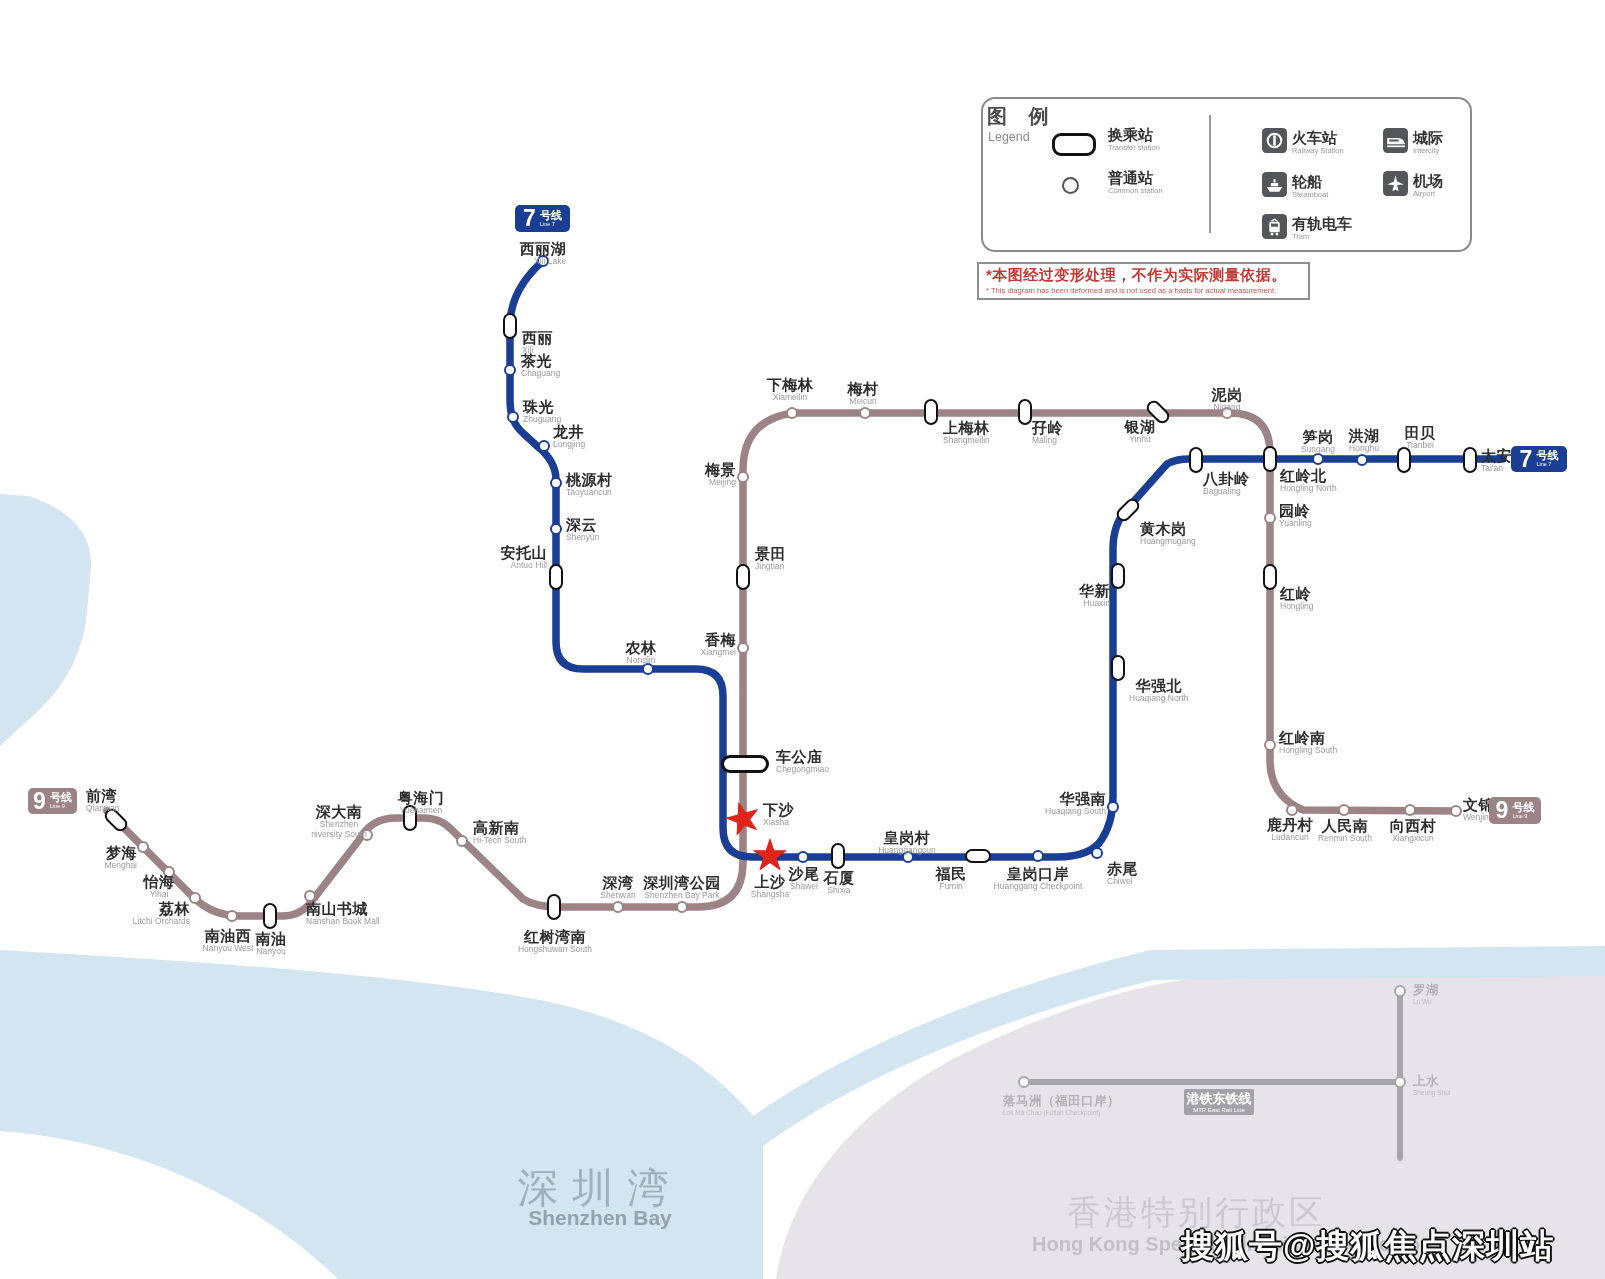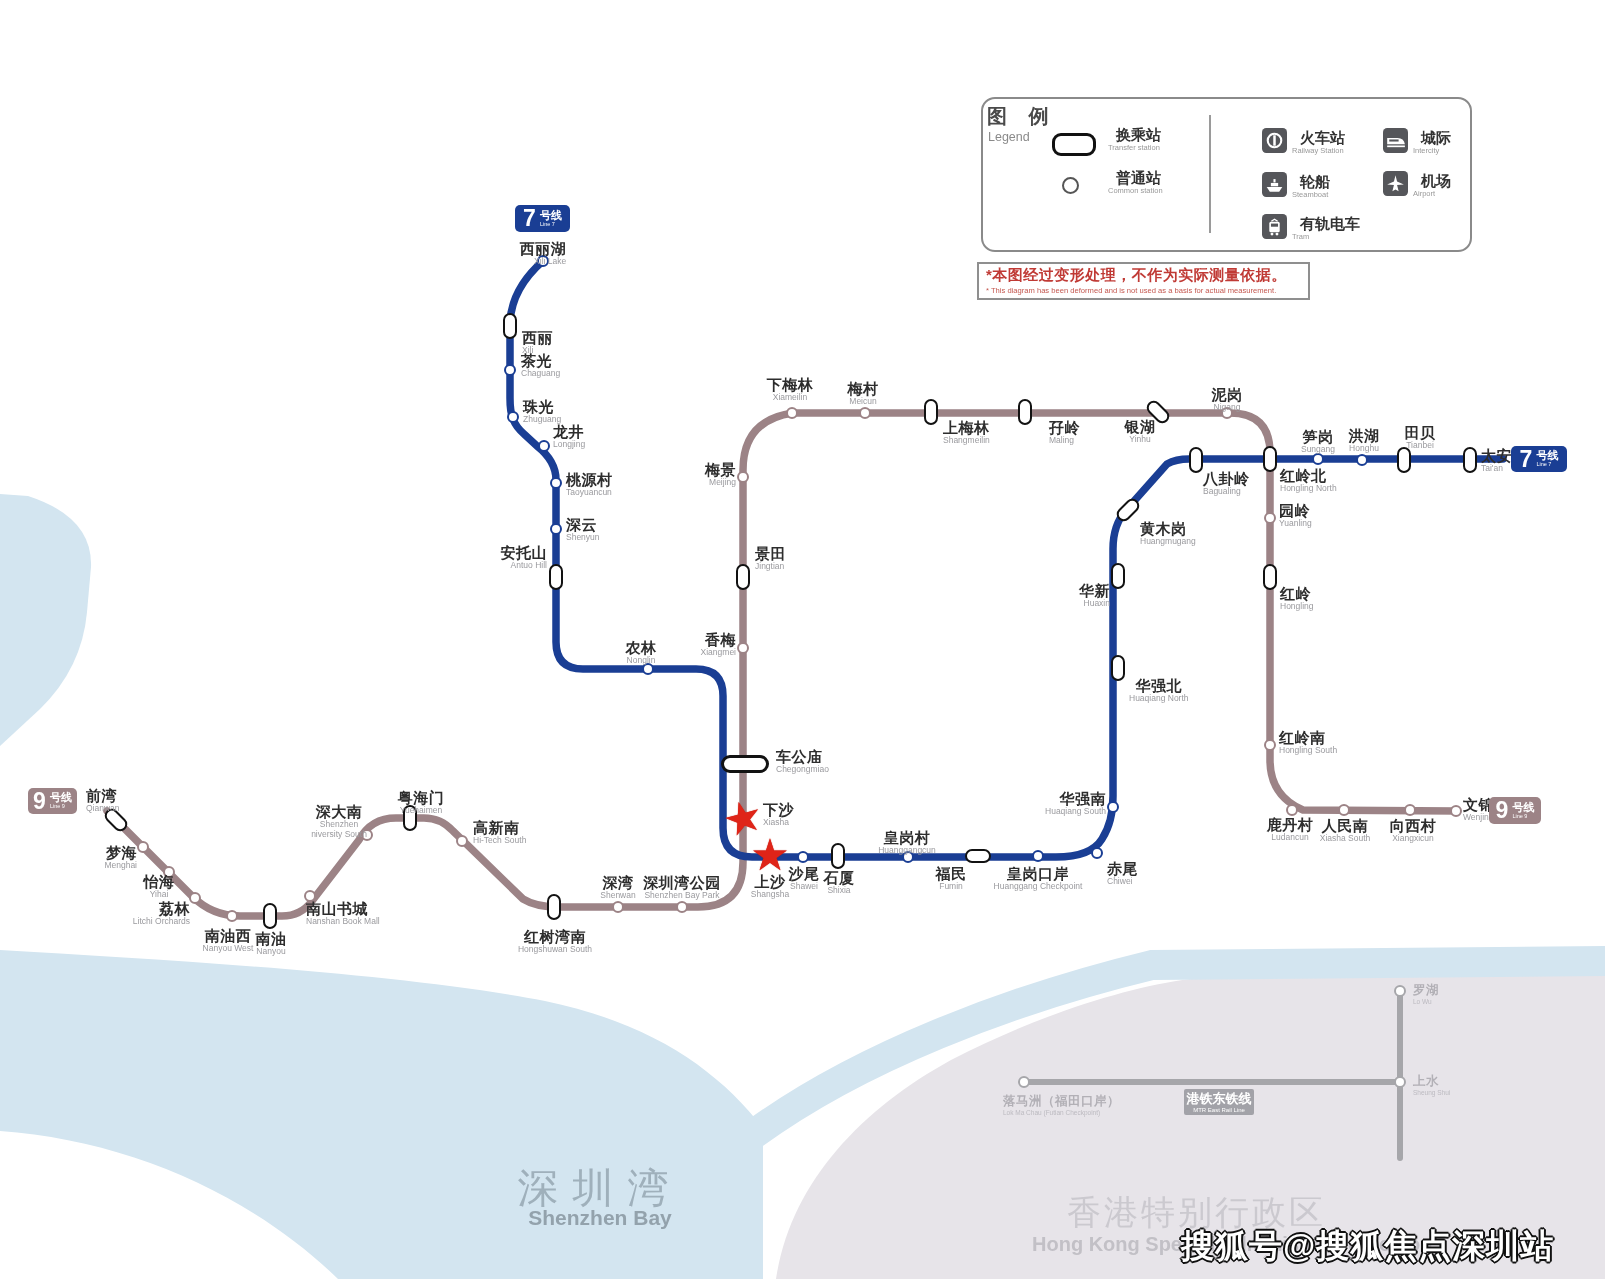--- a/index.html
+++ b/index.html
@@ -34,21 +34,21 @@
   .badge.mtrbadge .bzh{font-size:13px;}
   .badge.mtrbadge .ben{font-size:6px;margin-top:2px;}
   
   #legendBox{position:absolute;left:981px;top:97px;width:491px;height:155px;border:2.5px solid #8a8a8a;
              border-radius:14px;background:#fff;box-sizing:border-box;}
   #legendTitleZh{position:absolute;left:987px;top:103px;font-size:20px;letter-spacing:8px;color:#4a4a4a;font-weight:600;}
   #legendTitleEn{position:absolute;left:988px;top:130px;font-size:12.5px;color:#8a8a8a;}
   .lg-pill{position:absolute;left:1052px;top:133px;width:38px;height:17px;border:3px solid #111;border-radius:9px;background:#fff;}
   .lg-dot{position:absolute;left:1062px;top:177px;width:13px;height:13px;border:2.6px solid #555;border-radius:50%;background:#fff;}
   .lg-entry{position:absolute;line-height:1;}
-  .lg-entry .zh{font-size:15px;font-weight:600;color:#333;margin-left:8px;}
+  .lg-entry .zh{font-size:15px;font-weight:600;color:#333;}
   .lg-entry .en{font-size:7.5px;color:#999;margin-top:2px;}
   #legendDivider{position:absolute;left:1209px;top:115px;width:1.6px;height:118px;background:#9a9a9a;}
   .lg-icon{position:absolute;width:25px;height:25px;}
   
   #disclaimer{position:absolute;left:977px;top:262px;width:333px;height:38px;border:2px solid #8f8f8f;
               background:#fff;box-sizing:border-box;padding:2px 7px;}
   #disclaimer .zh{font-size:15px;font-weight:bold;color:#c03a35;letter-spacing:.5px;}
   #disclaimer .en{font-size:7.6px;color:#c4574f;margin-top:1px;}
   
   #bayZh{position:absolute;left:600px;top:1161px;transform:translateX(-50%);font-size:41px;letter-spacing:14px;
@@ -307,21 +307,21 @@
       <div class="slabel center" style="left: 863px; top: 381px;">
         <div class="zh">梅村</div>
         <div class="en">Meicun</div>
       </div>
       <div class="marker m-pill-v" style="left: 931px; top: 412px;"></div>
       <div class="slabel left" style="left: 943px; top: 420px;">
         <div class="zh">上梅林</div>
         <div class="en">Shangmeilin</div>
       </div>
       <div class="marker m-pill-v" style="left: 1025px; top: 412px;"></div>
-      <div class="slabel left" style="left: 1032px; top: 420px; margin-left: 17px;">
+      <div class="slabel left" style="left: 1032px; top: 420px;">
         <div class="zh">孖岭</div>
         <div class="en">Maling</div>
       </div>
       <div class="marker m-pill-dm45" style="left: 1158px; top: 412px;"></div>
       <div class="slabel center" style="left: 1140px; top: 419px;">
         <div class="zh">银湖</div>
         <div class="en">Yinhu</div>
       </div>
       <div class="marker m-circle" style="border-color: rgb(156, 131, 134); left: 1227px; top: 413px;"></div>
       <div class="slabel center" style="left: 1227px; top: 387px;">
@@ -344,21 +344,21 @@
         <div class="en">Hongling South</div>
       </div>
       <div class="marker m-circle" style="border-color: rgb(156, 131, 134); left: 1292px; top: 810px;"></div>
       <div class="slabel center" style="left: 1290px; top: 817px;">
         <div class="zh">鹿丹村</div>
         <div class="en">Ludancun</div>
       </div>
       <div class="marker m-circle" style="border-color: rgb(156, 131, 134); left: 1344px; top: 810px;"></div>
       <div class="slabel center" style="left: 1345px; top: 818px;">
         <div class="zh">人民南</div>
-        <div class="en">Xiasha South</div>
+        <div class="en">Renmin South</div>
       </div>
       <div class="marker m-circle" style="border-color: rgb(156, 131, 134); left: 1410px; top: 810px;"></div>
       <div class="slabel center" style="left: 1413px; top: 818px;">
         <div class="zh">向西村</div>
         <div class="en">Xiangxicun</div>
       </div>
       <div class="marker m-circle" style="border-color: rgb(156, 131, 134); left: 1456px; top: 811px;"></div>
       <div class="slabel left" style="left: 1463px; top: 797px;">
         <div class="zh">文锦</div>
         <div class="en">Wenjin</div>

